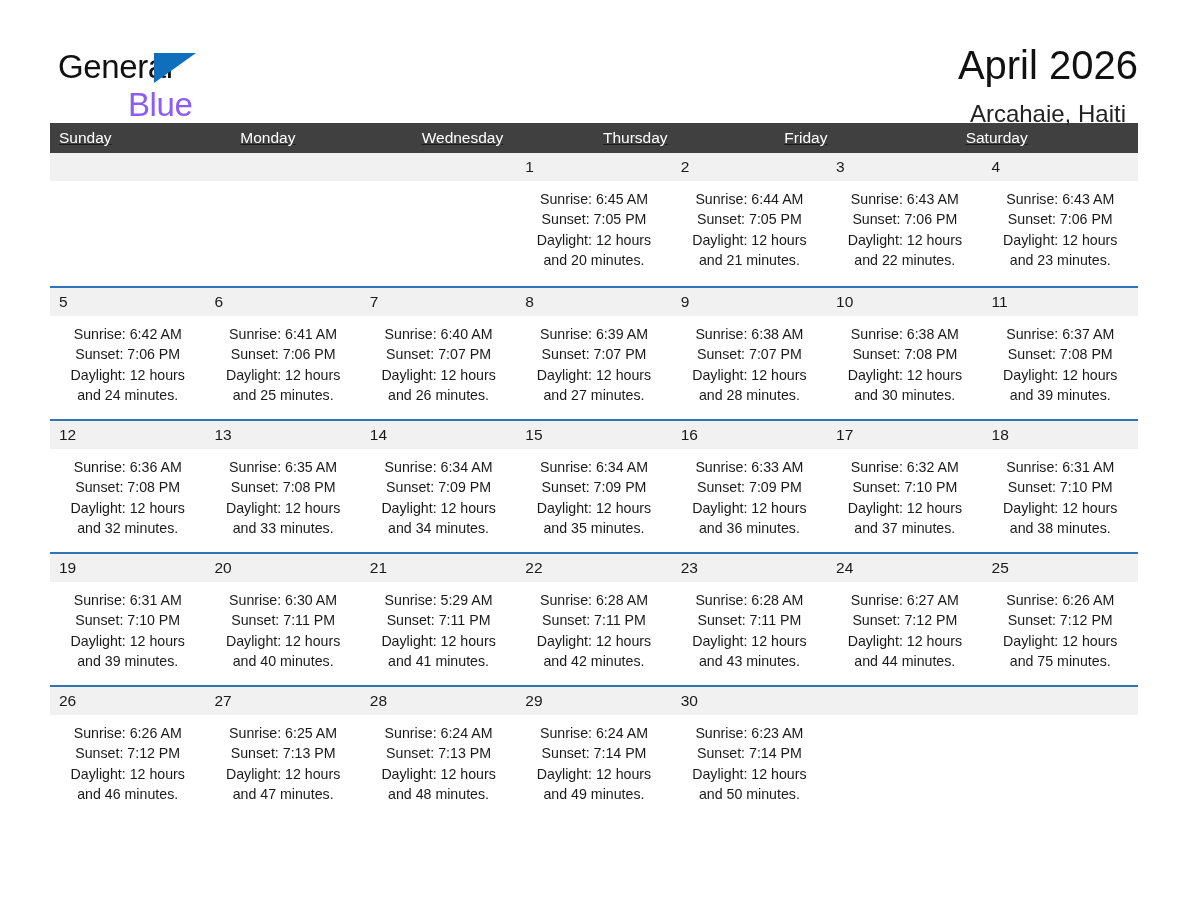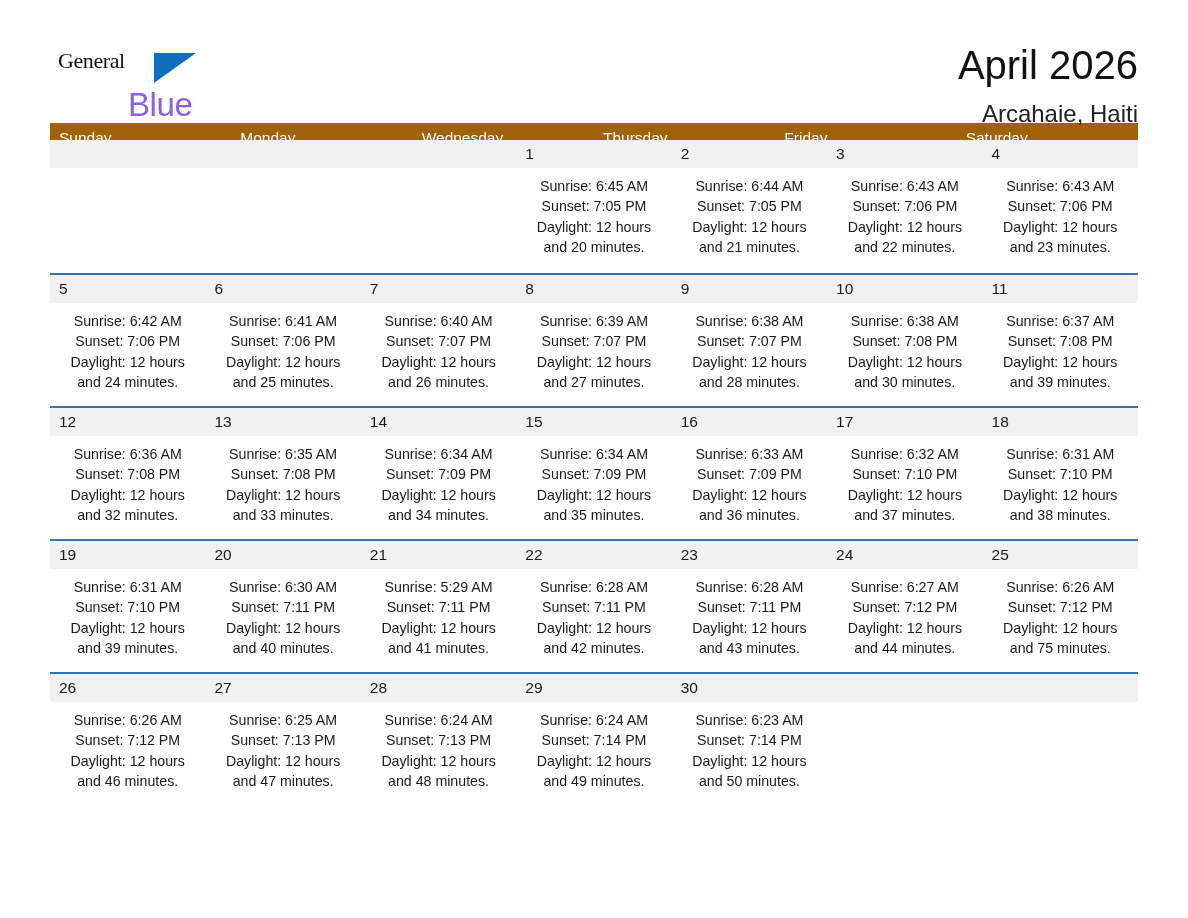--- a/index.html
+++ b/index.html
@@ -34,24 +34,24 @@
   .brand {
     position: relative;
     width: 160px;
     height: 78px;
     user-select: none;
   }
   .brand-general {
     position: absolute;
     left: 8px;
     top: 6px;
-    font-size: 22px;
+    font-size: 33px;
     letter-spacing: -0.4px;
     color: #111111;
-    font-family: Liberation Serif, serif;
+    font-family: Liberation Sans, sans-serif;
   }
   .brand-blue {
     position: absolute;
     left: 78px;
     top: 44px;
     font-size: 33px;
     letter-spacing: -0.4px;
     color: #8b5cf6;
     font-family: "Liberation Sans", sans-serif;
   }
@@ -59,21 +59,21 @@
     position: absolute;
     left: 104px;
     top: 11px;
     width: 0;
     height: 0;
     border-left: 42px solid #0f6fbd;
     border-bottom: 30px solid transparent;
   }
 
   .title-block {
-    text-align: right;
+    text-align: center;
     padding-top: 2px;
   }
   .cal-title {
     font-size: 40px;
     color: #111111;
     line-height: 1.05;
     letter-spacing: 0px;
     font-family: "Liberation Sans", sans-serif;
   }
   .cal-sub {
@@ -83,22 +83,23 @@
     font-family: "Liberation Sans", sans-serif;
   }
 
   
   .calendar {
     width: 1088px;
     margin-top: 13px;
   }
   .dow-row {
     display: flex;
-    background: #a16207;
-    height: 17px;
+    background: #404040;
+    height: 30px;
+    text-decoration: underline;
   }
   .dow-cell {
     flex: 1 1 0;
     color: #ffffff;
     font-size: 15.5px;
     line-height: 30px;
     padding-left: 9px;
     box-sizing: border-box;
     white-space: nowrap;
   }

